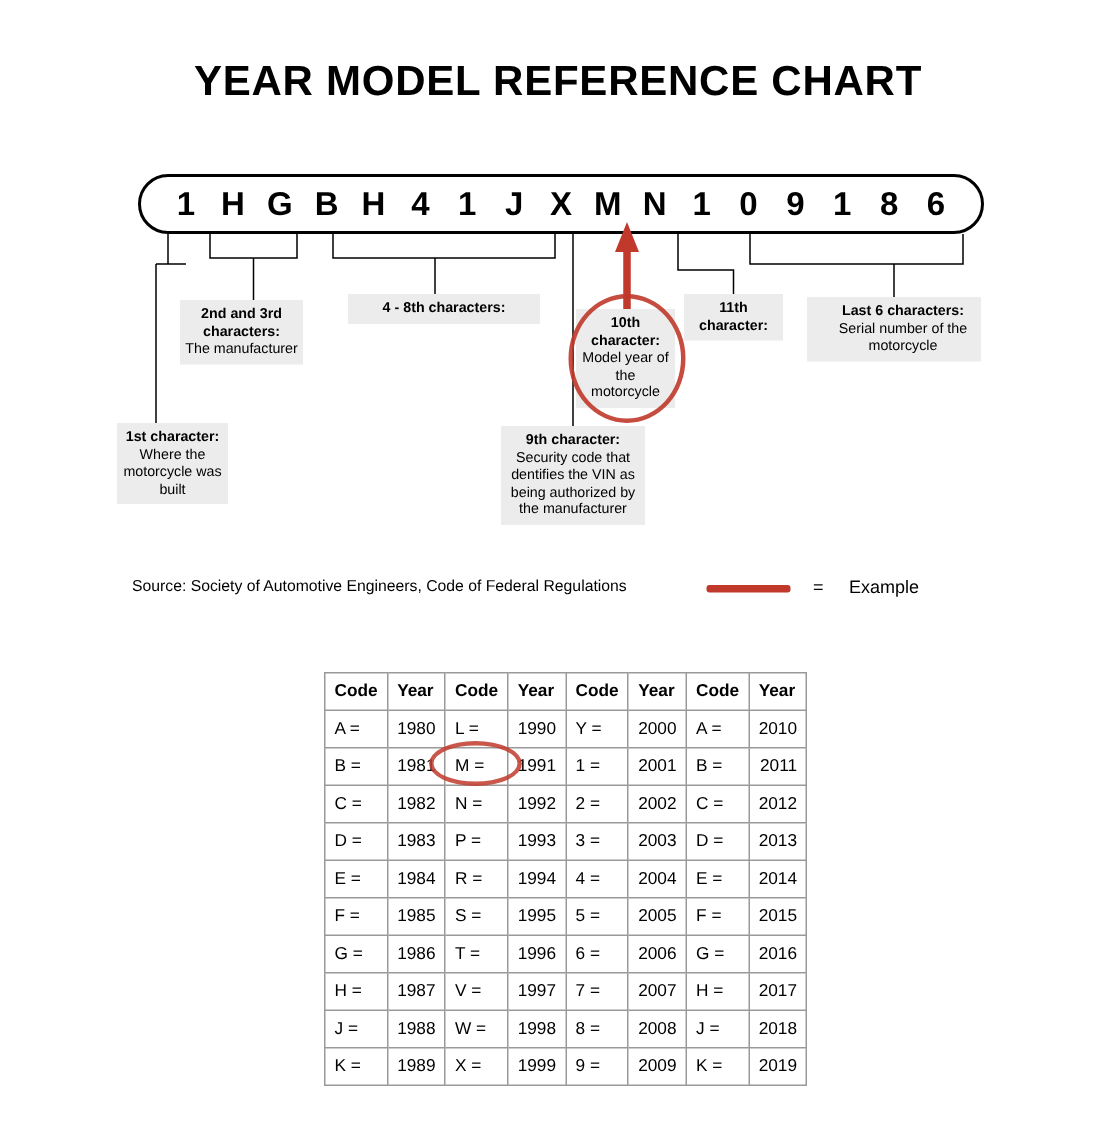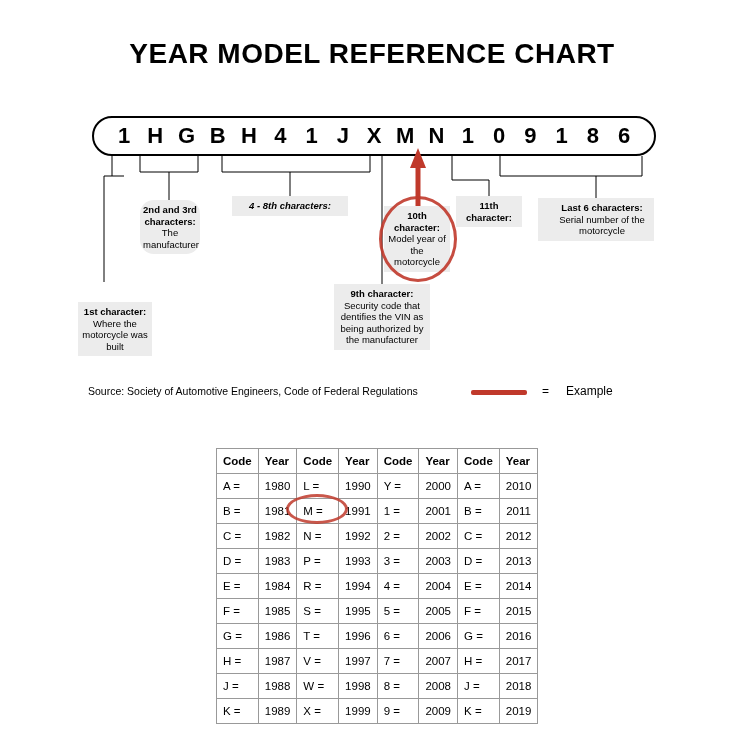--- a/index.html
+++ b/index.html
@@ -72,23 +72,23 @@
     background: #ececec;
     font-size: 9.5px;
     line-height: 11.5px;
     text-align: center;
     color: #000;
     padding: 4px 3px;
     box-sizing: border-box;
   }
   .callout b { font-weight: bold; }
 
-  #callout-1  { left: 78px;  top: 282px; width: 74px; margin-top: 20px; }
-  #callout-23 { left: 140px; top: 200px; width: 60px; border-radius: 14px; }
-  #callout-48 { left: 232px; top: 196px; width: 116px; font-style: italic; }
+  #callout-1  { left: 78px;  top: 282px; width: 74px; }
+  #callout-23 { left: 120px; top: 200px; width: 82px; }
+  #callout-48 { left: 232px; top: 196px; width: 128px; }
   #callout-9  { left: 334px; top: 284px; width: 96px; }
   #callout-10 { left: 384px; top: 206px; width: 66px; }
   #callout-11 { left: 456px; top: 196px; width: 66px; }
   #callout-last6 { left: 538px; top: 198px; width: 116px; padding-left: 15px; }
 
   
   .source {
     position: absolute;
     left: 88px;
     top: 385px;
@@ -134,21 +134,21 @@
     text-align: left;
     white-space: nowrap;
     height: 16px;
     background: #fff;
     font-weight: normal;
   }
   table.years th {
     font-weight: bold;
     background: #fff;
   }
-  table.years td.year { text-align: center; margin-top: 10px; }
+  table.years td.year { text-align: right; margin-top: 10px; }
 
   
   .m-circle {
     position: absolute;
     left: 286px;
     top: 494px;
     width: 62px;
     height: 30px;
     border: 3px solid #c0392b;
     border-radius: 50%;

